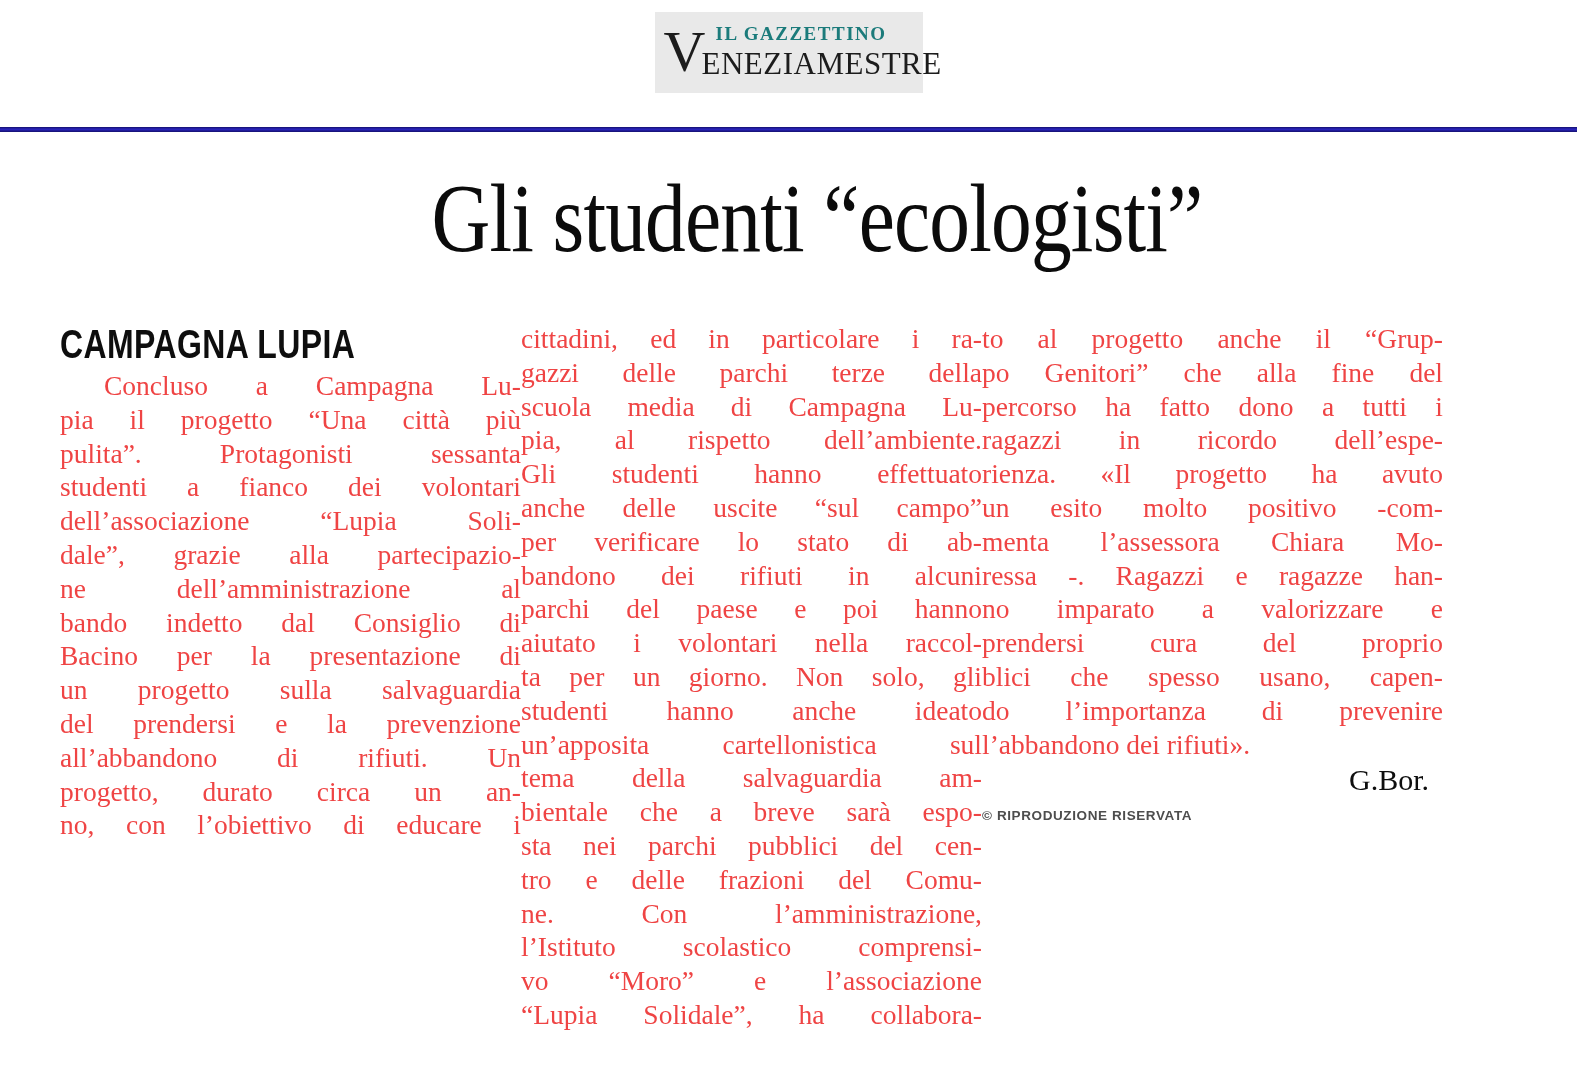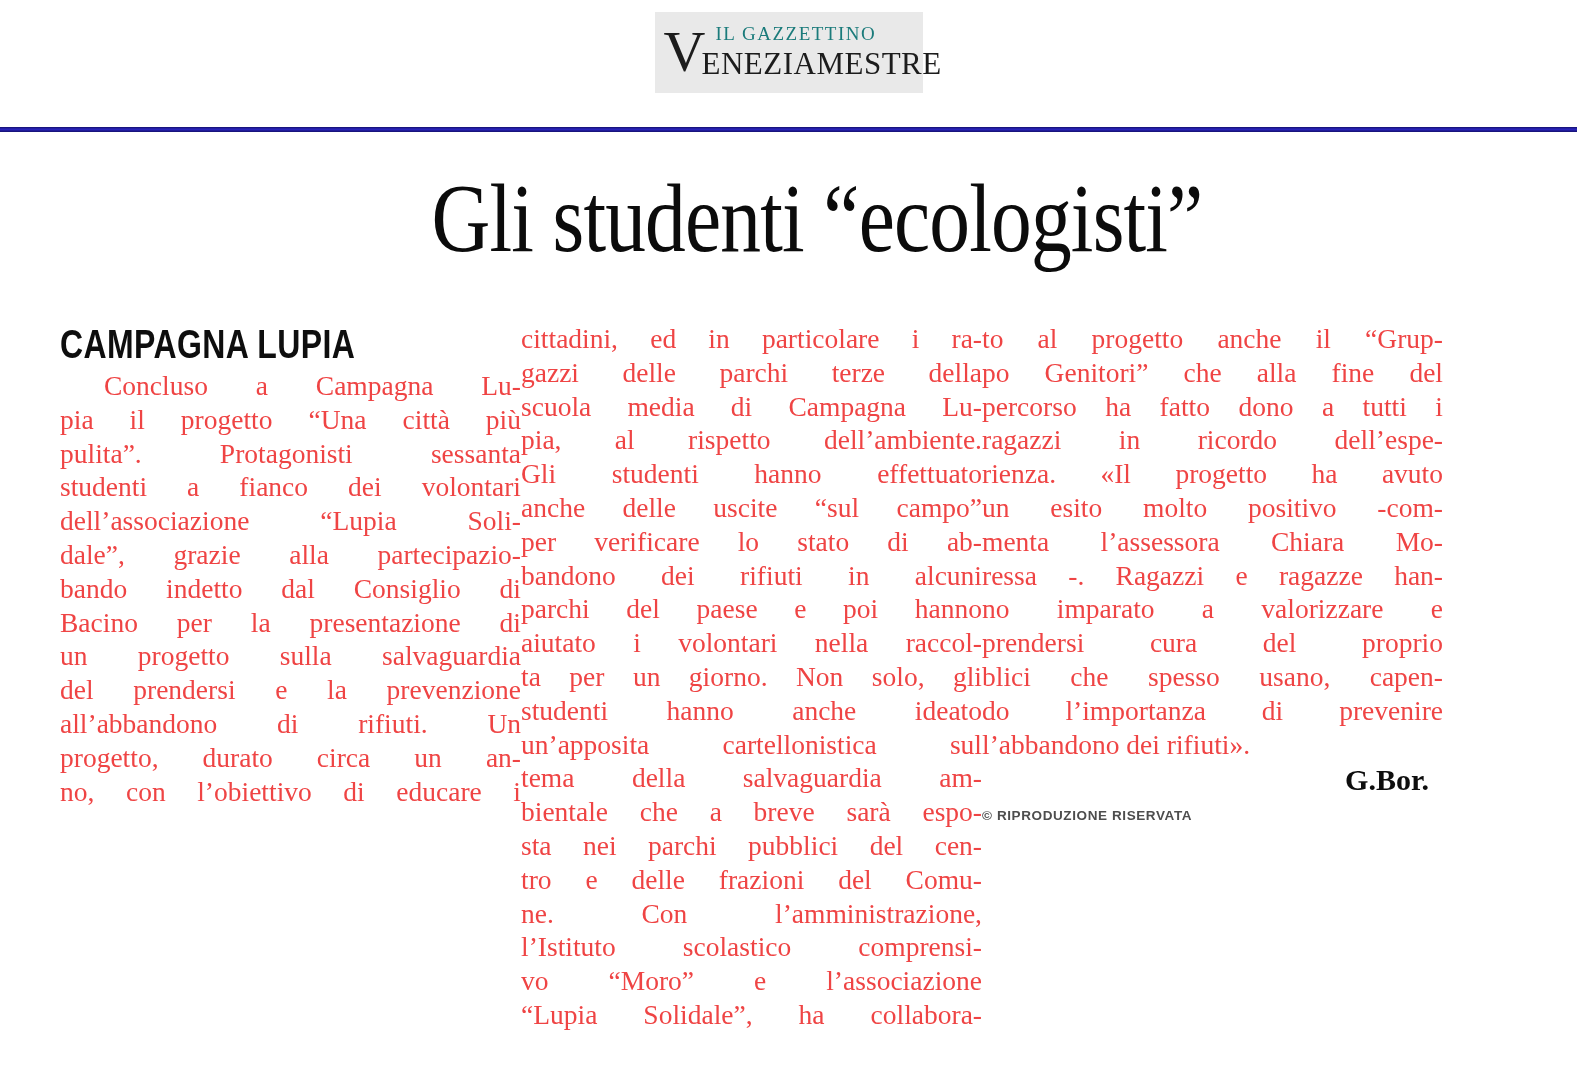--- a/index.html
+++ b/index.html
@@ -21,21 +21,21 @@
     top: 12px;
     width: 268px;
     height: 81px;
     background: #e9e9e9;
   }
   .brand-top {
     position: absolute;
     left: 61px;
     top: 11px;
     font-family: "Liberation Serif", serif;
-    font-weight: 400;
+    font-weight: 700;
     font-size: 19px;
     letter-spacing: 1.5px;
     color: #1b7b7b;
     white-space: nowrap;
   }
   .brand-initial {
     position: absolute;
     left: 9px;
     top: 11px;
     font-family: "Liberation Serif", serif;
@@ -118,21 +118,21 @@
     text-align-last: justify;
     overflow: visible;
     white-space: nowrap;
   }
   .col-1 .line:first-child { text-indent: 44px; }
   .last-line-flush .line:last-child { text-align-last: left; }
 
   .byline {
     margin-top: 2px;
     text-align: right;
-    font-weight: 700;
+    font-weight: 400;
     font-size: 30px;
     line-height: 34px;
     padding-right: 14px;
     color: #0e0e0e;
   }
 
   .copyright {
     margin-top: 11px;
     font-family: "Liberation Sans", "DejaVu Sans", sans-serif;
     font-weight: 600;
@@ -162,20 +162,21 @@
 
     <div class="column col-1">
       <div class="kicker">CAMPAGNA LUPIA</div>
       <div>
           <div class="line">Concluso a Campagna Lu-</div>
           <div class="line">pia il progetto “Una città più</div>
           <div class="line">pulita”. Protagonisti sessanta</div>
           <div class="line">studenti a fianco dei volontari</div>
           <div class="line">dell’associazione “Lupia Soli-</div>
           <div class="line">dale”, grazie alla partecipazio-</div>
+          <div class="line">ne dell’amministrazione al</div>
           <div class="line">bando indetto dal Consiglio di</div>
           <div class="line">Bacino per la presentazione di</div>
           <div class="line">un progetto sulla salvaguardia</div>
           <div class="line">del prendersi e la prevenzione</div>
           <div class="line">all’abbandono di rifiuti. Un</div>
           <div class="line">progetto, durato circa un an-</div>
           <div class="line">no, con l’obiettivo di educare i</div>
         </div>
     </div>
 

